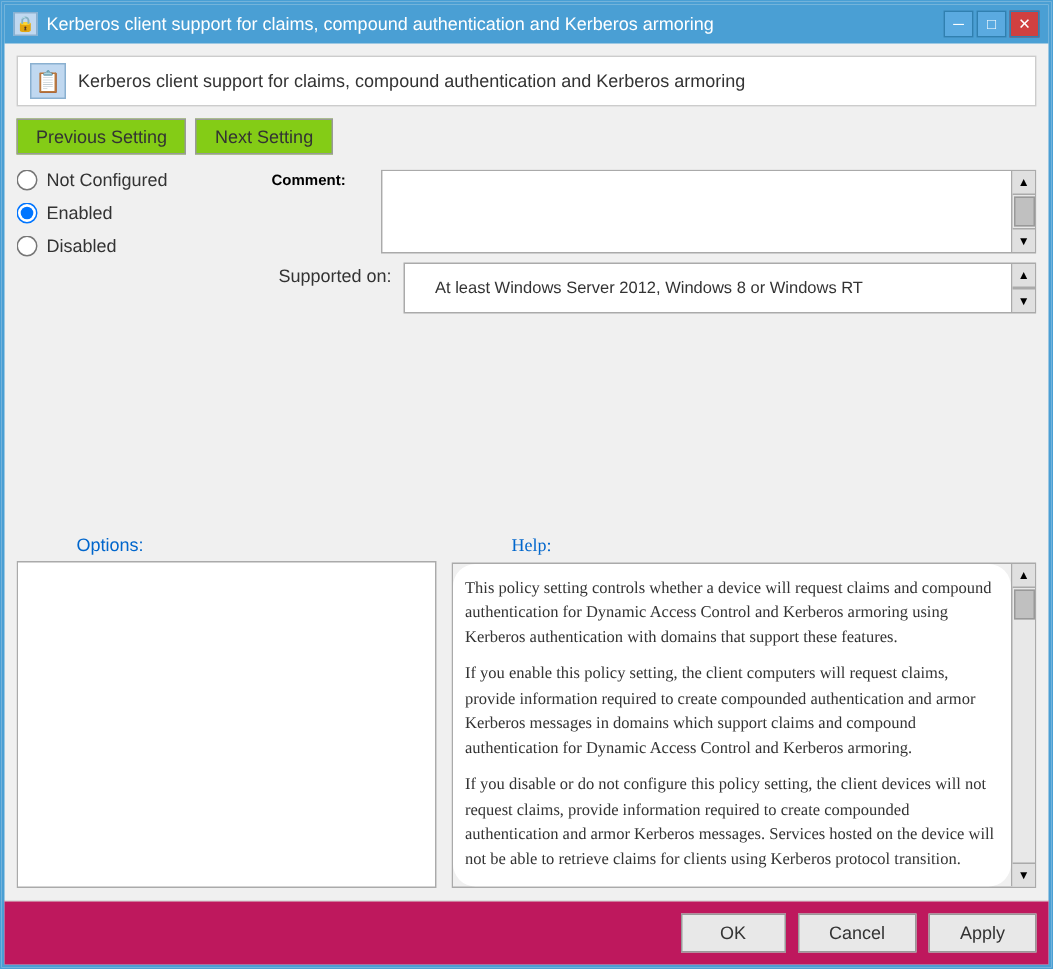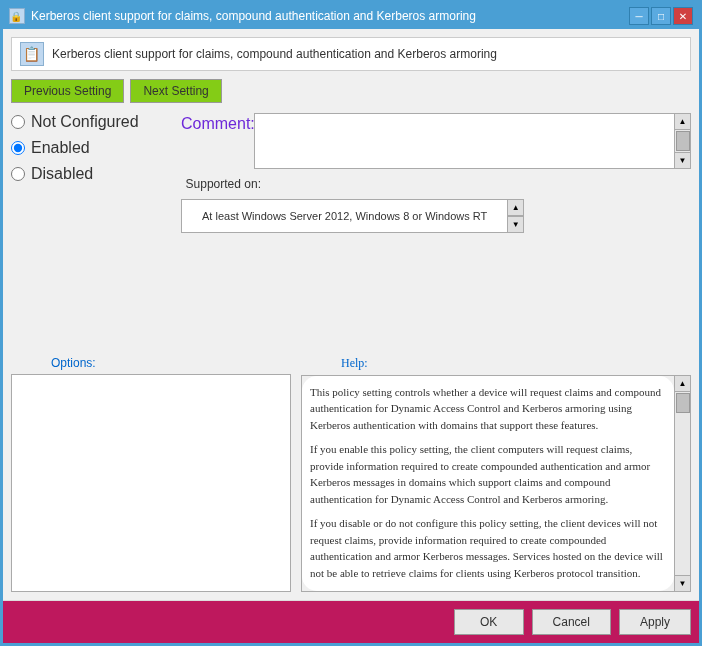--- a/index.html
+++ b/index.html
@@ -138,49 +138,49 @@
       align-items: center;
       gap: 6px;
       cursor: pointer;
     }
     .radio-input {
       width: 14px;
       height: 14px;
       cursor: pointer;
     }
     .radio-label {
-      font-size: 16px;
+      font-size: 12px;
       color: #333;
     }
     .right-panel {
       flex: 1;
       display: flex;
       flex-direction: column;
       gap: 6px;
       overflow: hidden;
     }
     .comment-section {
       display: flex;
       gap: 8px;
       align-items: flex-start;
       flex-shrink: 0;
     }
     .comment-label {
-      font-size: 16px;
-      color: #6d28d9;
+      font-size: 10px;
+      color: #000000;
       width: 65px;
       flex-shrink: 0;
       padding-top: 2px;
+      font-weight: bold;
     }
     .supported-section {
       display: flex;
       gap: 8px;
       align-items: flex-start;
       flex-shrink: 0;
-      flex-direction: column;
     }
     .supported-label {
       font-size: 12px;
       color: #333;
       width: 80px;
       flex-shrink: 0;
       text-align: right;
       padding-top: 2px;
     }
     .bottom-area {

